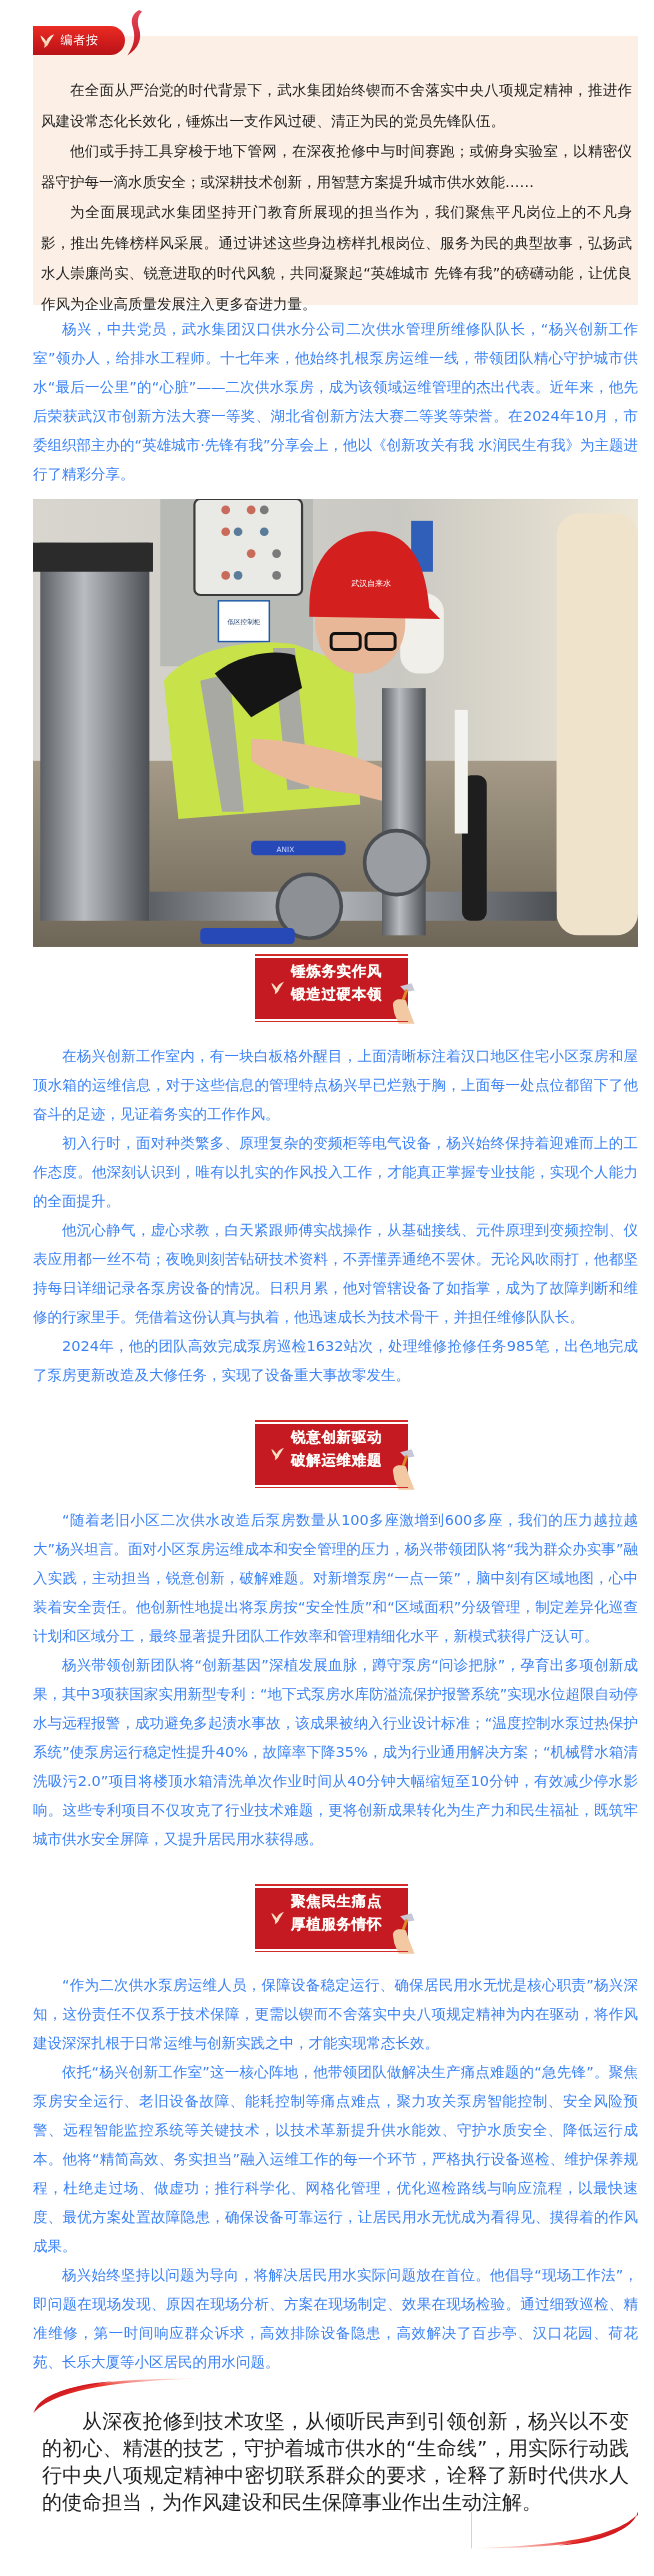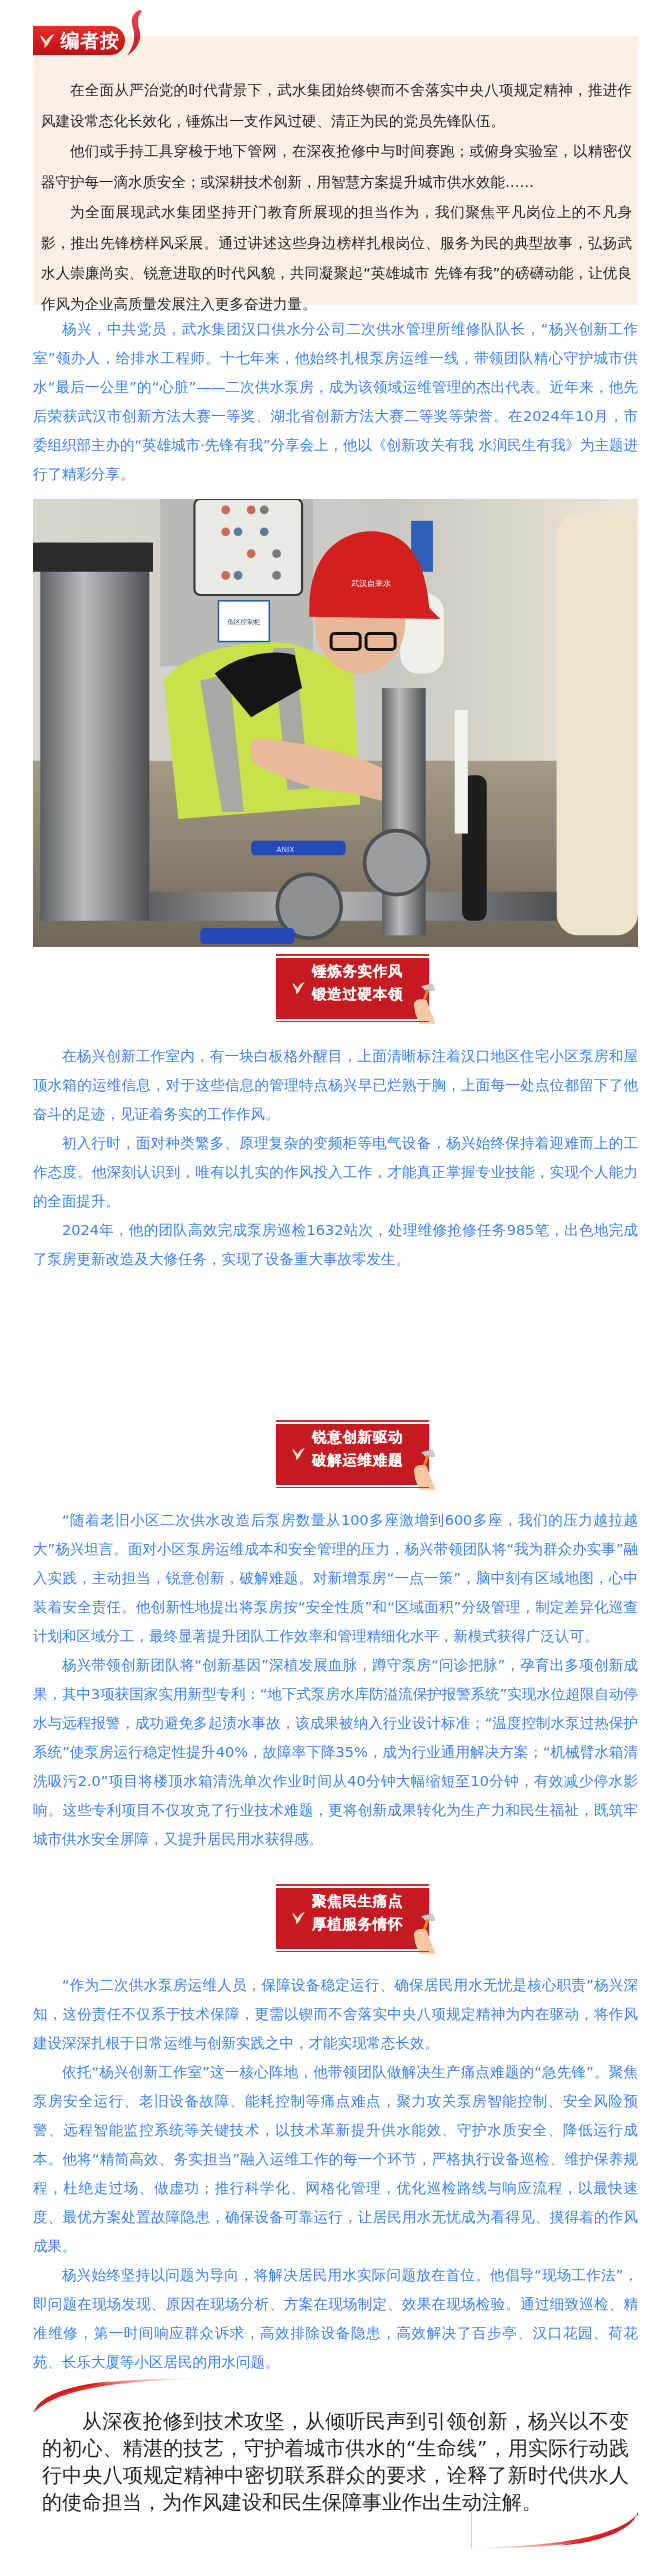--- a/index.html
+++ b/index.html
@@ -16,21 +16,21 @@
   
   .note-wrap { position: absolute; left: 33px; top: 10.2px; width: 605px; }
   .note-badge {
     position: absolute; left: 0; top: 16px; width: 92px; height: 29px;
     background: linear-gradient(180deg, #ea2c24 0%, #d01c1c 55%, #b81217 100%);
     border-radius: 0 14.5px 14.5px 0;
     display: flex; align-items: center; padding-left: 5.8px; z-index: 3;
   }
   .note-badge .bird { width: 17.4px; height: 17.4px; margin-right: 4.4px; }
   .note-badge .label {
-    color: #ffffff; font-weight: bold; font-size: 19px; letter-spacing: 0.7px;
+    color: #ffffff; font-weight: normal; font-size: 12px; letter-spacing: 0.7px;
   }
   .note-ribbon { position: absolute; left: 90px; top: 0; width: 22px; height: 47px; z-index: 4; }
   .note-box {
     position: absolute; left: 0; top: 26px; width: 605px; height: 269px;
     background: #fcefe5;
     padding: 39px 6px 0 8px;
     font-size: 14.5px; line-height: 30.5px; text-align: justify;
   }
   .note-box p { text-indent: 2em; }
 
@@ -41,21 +41,21 @@
   }
   .body-text p { text-indent: 2em; }
 
   
   .photo {
     position: absolute; left: 33px; top: 499px; width: 605px; height: 448px;
     overflow: hidden; background: #8a8578;
   }
 
   
-  .sec-head { position: absolute; left: 255px; width: 154px; height: 68px; margin-left: 21px; }
+  .sec-head { position: absolute; left: 255px; width: 154px; height: 68px; }
   .sec-head .line { position: absolute; left: 0; width: 153px; height: 1.5px; background: #d42a2a; }
   .sec-head .line.top { top: 0; }
   .sec-head .line.bot { bottom: 0; }
   .sec-head .box {
     position: absolute; left: 0; top: 3.6px; width: 153px; height: 61px;
     background: #c51a22;
   }
   .sec-head .title {
     position: absolute; left: 36px; top: 5.8px; width: 94px;
     color: #ffffff; font-weight: bold; font-size: 14.5px; line-height: 23px;
@@ -198,20 +198,21 @@
     <svg class="fist" viewBox="0 0 36 56">
       <path d="M14 4 L30 0 L34 10 L22 12 Z" fill="#c9c9d6"></path>
       <rect x="18" y="8" width="4" height="20" fill="#e08a2a" transform="rotate(20 20 18)"></rect>
       <path d="M4 30 C4 22 14 20 22 24 L26 36 L34 56 L12 56 L6 42 Z" fill="#f3c9a4"></path>
     </svg>
     <div class="line bot"></div>
   </div>
   <div class="body-text" style="top:1042px;">
     <p>在杨兴创新工作室内，有一块白板格外醒目，上面清晰标注着汉口地区住宅小区泵房和屋顶水箱的运维信息，对于这些信息的管理特点杨兴早已烂熟于胸，上面每一处点位都留下了他奋斗的足迹，见证着务实的工作作风。</p>
     <p>初入行时，面对种类繁多、原理复杂的变频柜等电气设备，杨兴始终保持着迎难而上的工作态度。他深刻认识到，唯有以扎实的作风投入工作，才能真正掌握专业技能，实现个人能力的全面提升。</p>
+    <p>他沉心静气，虚心求教，白天紧跟师傅实战操作，从基础接线、元件原理到变频控制、仪表应用都一丝不苟；夜晚则刻苦钻研技术资料，不弄懂弄通绝不罢休。无论风吹雨打，他都坚持每日详细记录各泵房设备的情况。日积月累，他对管辖设备了如指掌，成为了故障判断和维修的行家里手。凭借着这份认真与执着，他迅速成长为技术骨干，并担任维修队队长。</p>
     <p>2024年，他的团队高效完成泵房巡检1632站次，处理维修抢修任务985笔，出色地完成了泵房更新改造及大修任务，实现了设备重大事故零发生。</p>
   </div>
 
   <div class="sec-head" style="top:1420px;">
     <div class="line top"></div>
     <div class="box"></div>
     <svg class="dove" viewBox="0 0 24 24">
       <path d="M2 5 C6 7 8 10 10 13 C11 9 15 5 21 3 C18 7 16 11 14 14 C13 17 11 20 7 22 C8 19 8 17 7 15 C5 13 3 9 2 5 Z" fill="#f8dfc4"></path>
     </svg>
     <div class="title">

